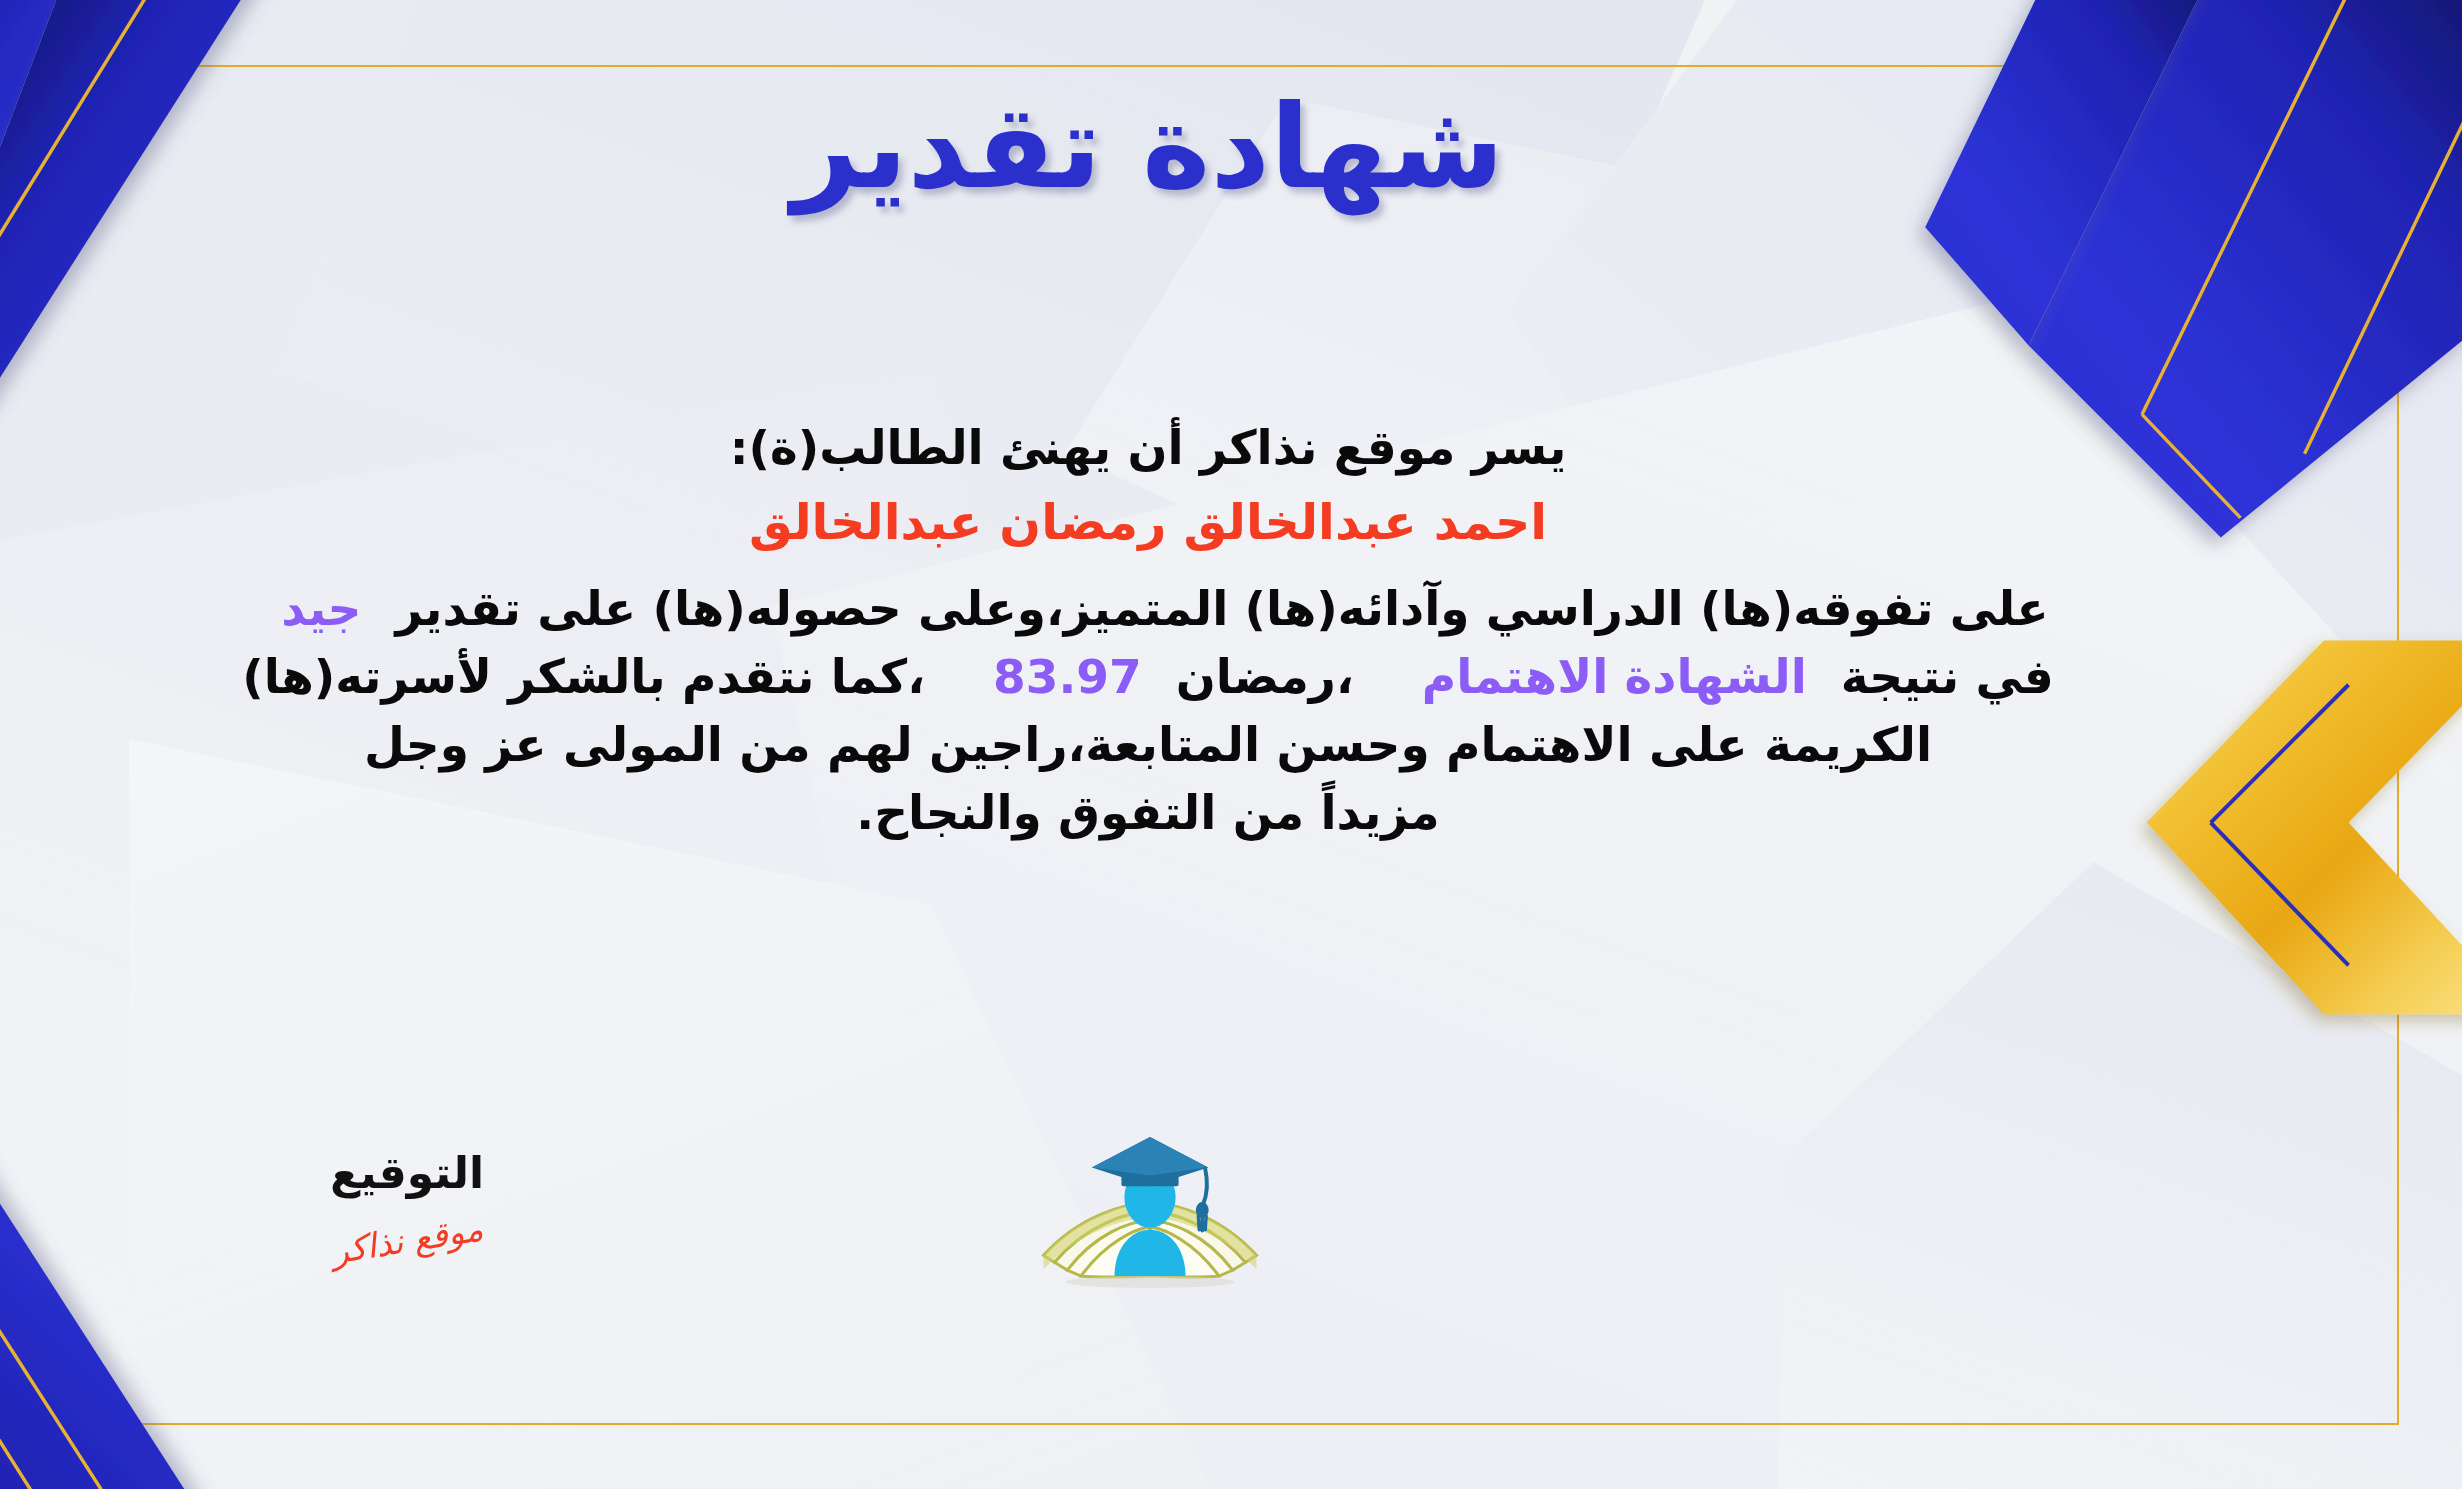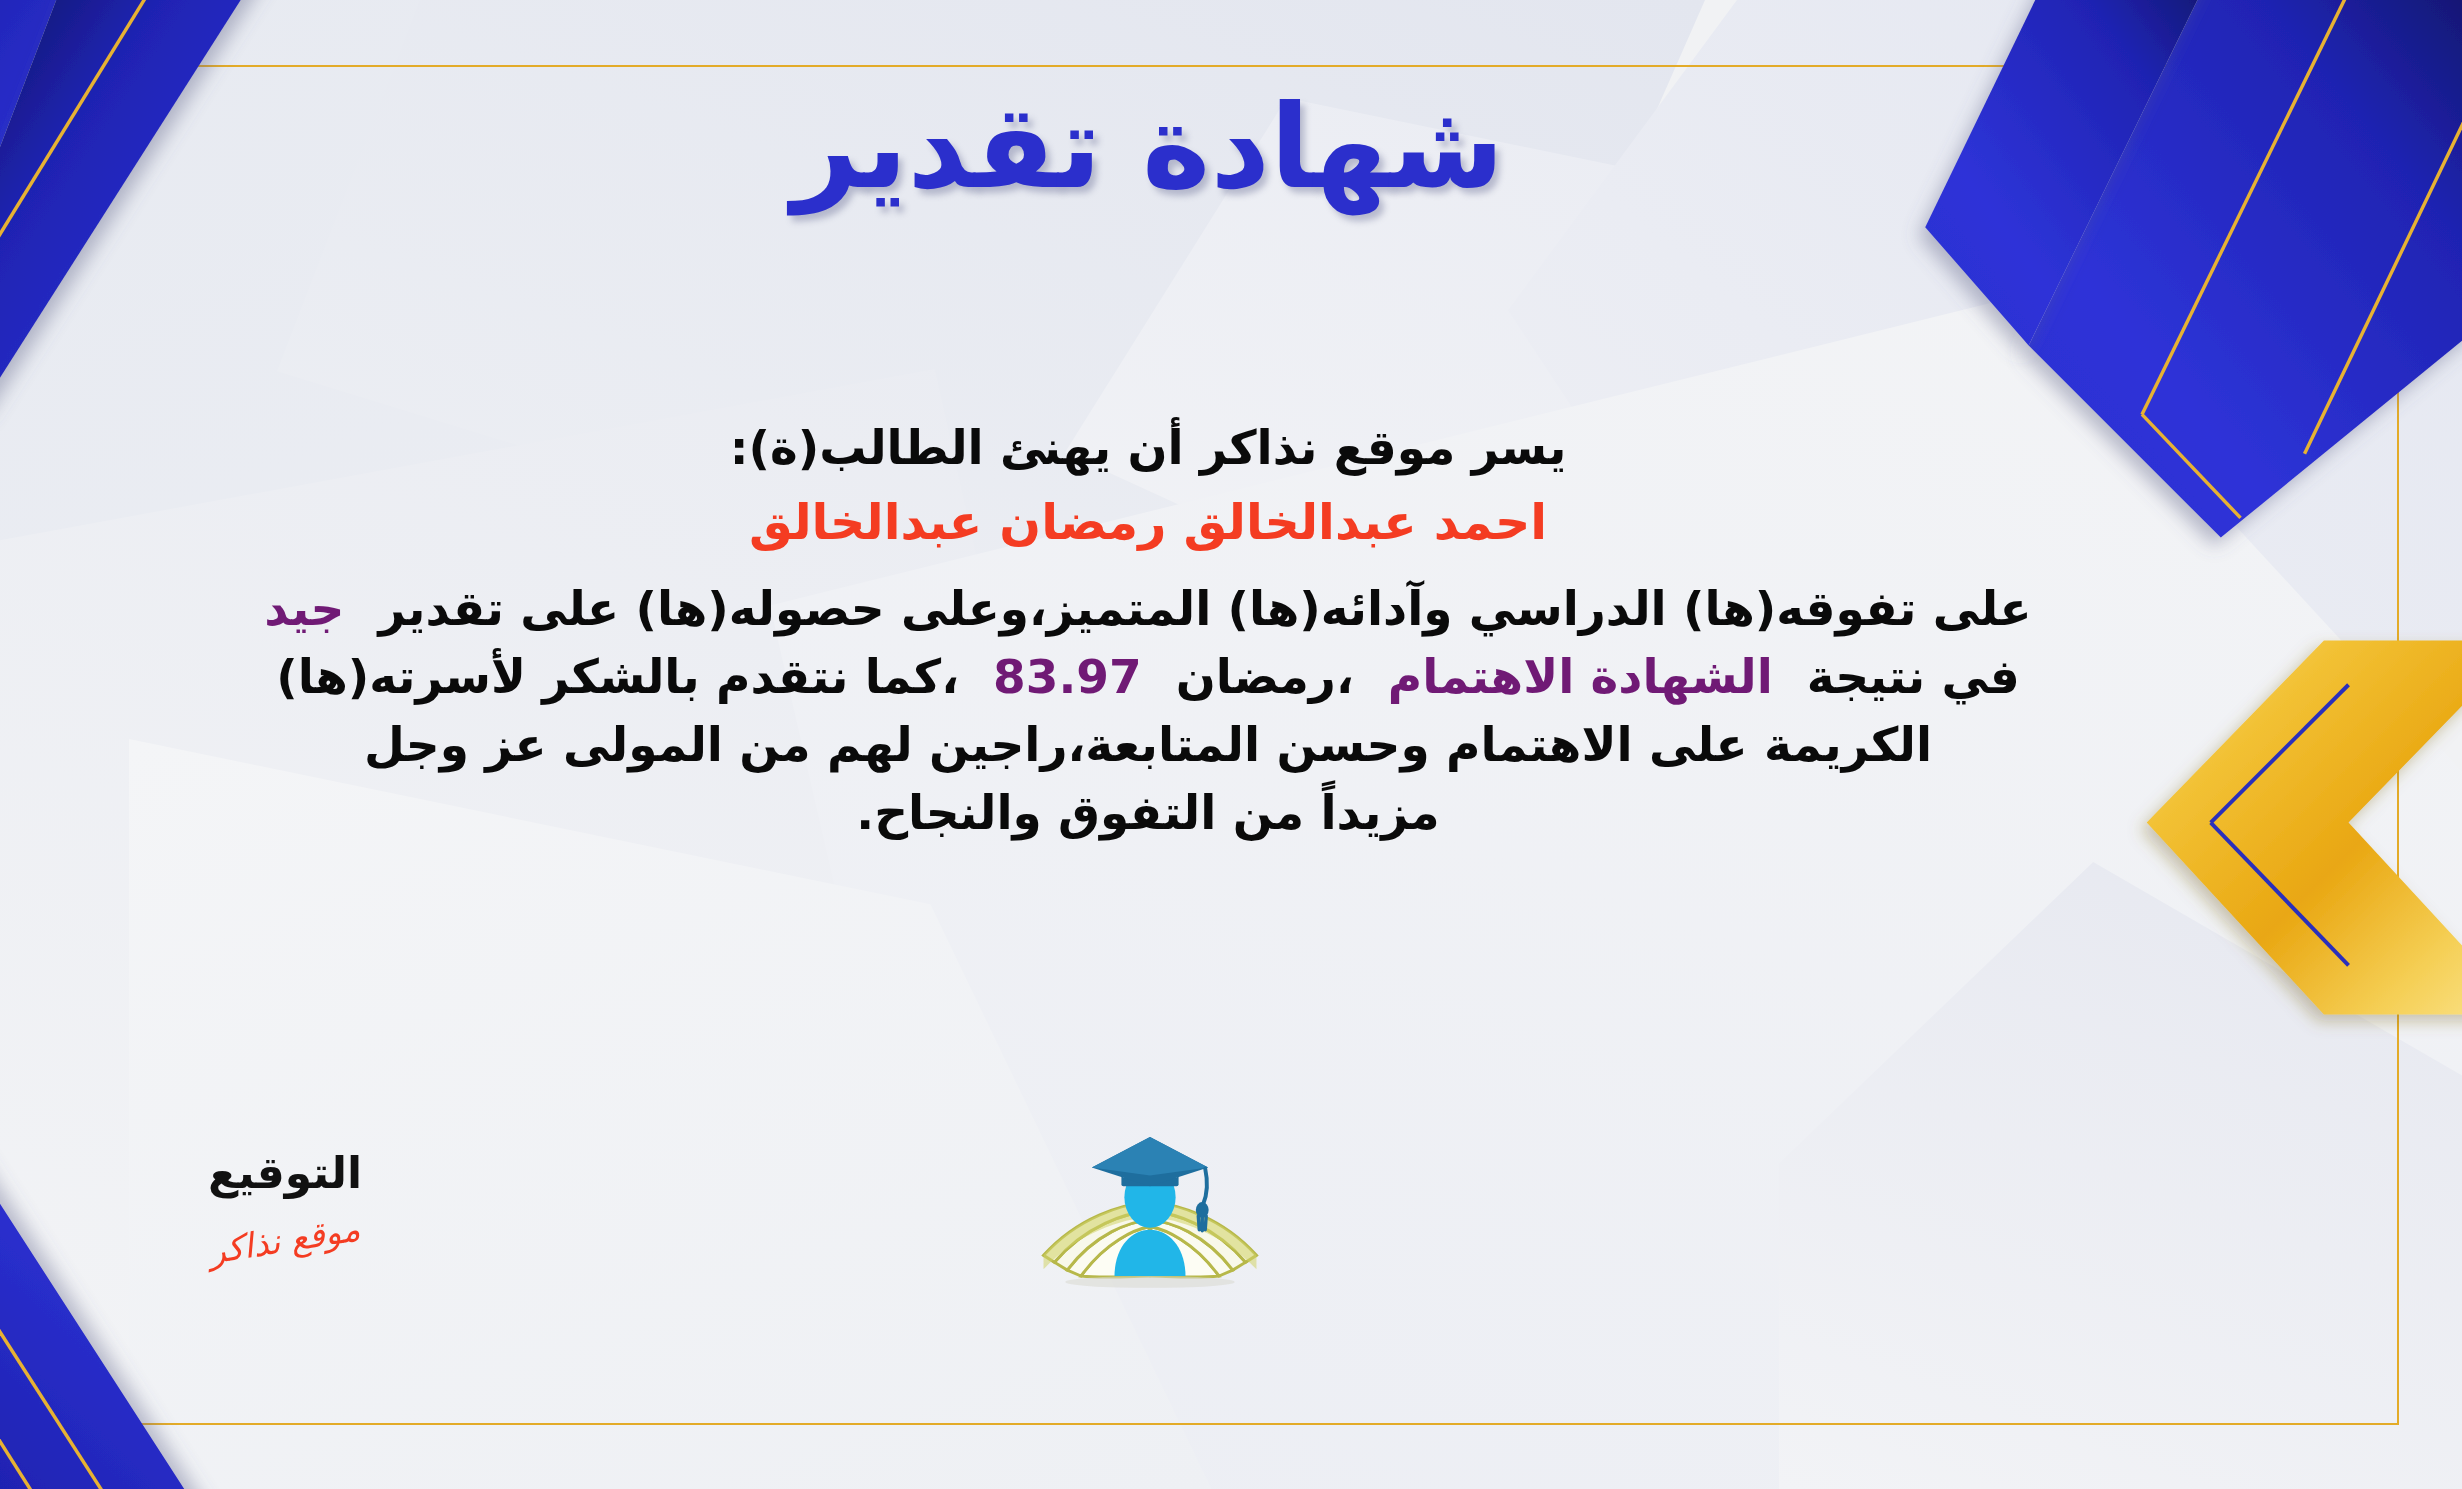--- a/index.html
+++ b/index.html
@@ -86,33 +86,33 @@
     line-height: 1.45;
     white-space: nowrap;
   }
   .ln1 { margin-bottom: 11.8px; }
   .name {
     font-size: 49px;
     font-weight: 700;
     color: #f43c22;
     margin-bottom: 23.6px;
   }
-  .hl { color: #701a75; font-weight: 700; }
+  .hl { color: #8b5cf6; font-weight: 700; margin-left: 34px; }
   .gap { display: inline-block; width: 34px; }
   .ln3 { text-align: center; }
   .ln4 { text-align: center; }
   .ln5 { text-align: center; }
   .ln6 { text-align: center; }
 
   
   .sig-block {
     position: absolute;
     left: 374px; top: 1147px;
     width: 276px;
-    text-align: left;
+    text-align: right;
     direction: rtl;
     z-index: 6;
   }
   .sig-label {
     font-size: 44px; font-weight: 700; color: #111;
   }
   .sig-hand {
     margin-top: 21.7px;
     font-family: "DejaVu Serif", "Liberation Serif", serif;
     font-size: 34px;

